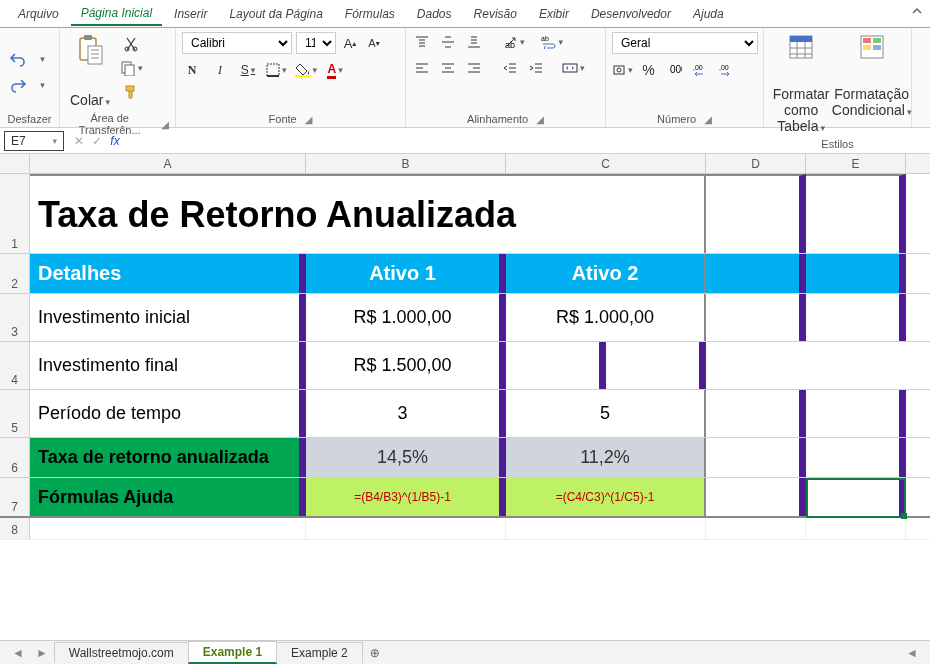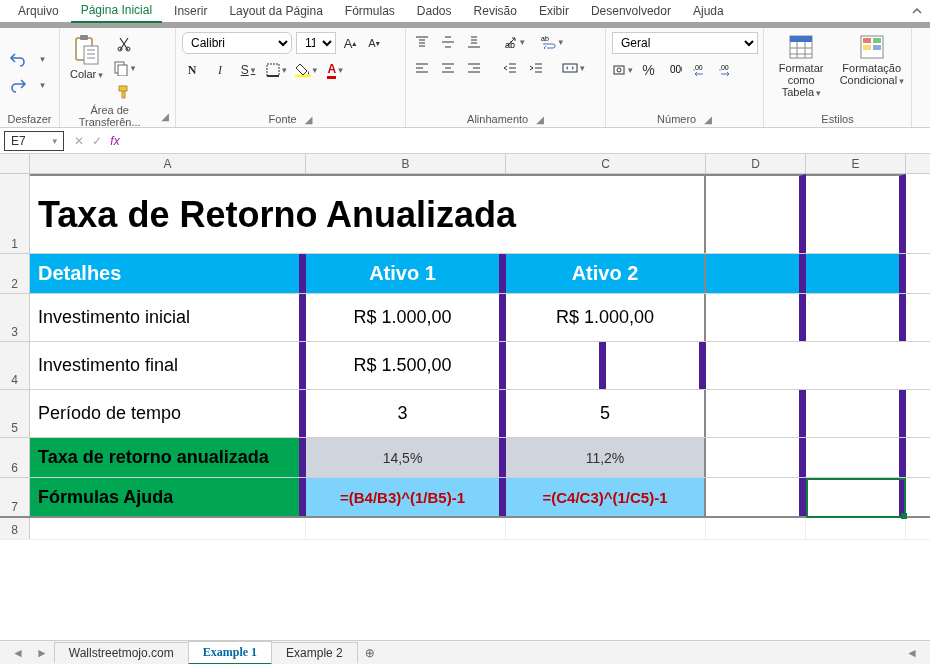--- a/index.html
+++ b/index.html
@@ -1,38 +1,38 @@
 <!DOCTYPE html>
 <html><head>
 <meta charset="utf-8">
 <style>
 * { box-sizing: border-box; margin: 0; padding: 0; }
 body { font-family: "Segoe UI", Arial, sans-serif; font-size: 12px; background: #fff; color: #333; width: 930px; height: 664px; overflow: hidden; position: relative; }
 
 
-.menubar { display: flex; align-items: center; height: 28px; padding: 0 8px; gap: 2px; border-bottom: 6px solid #a3a3a3; }
+.menubar { display: flex; align-items: center; height: 28px; padding: 0 8px; gap: 2px; border-bottom: 1px solid #a3a3a3; font-style: italic; }
 .menubar .item { padding: 4px 10px; cursor: pointer; color: #444; }
 .menubar .item.active { border-bottom: 2px solid #107c41; color: #107c41; font-weight: 500; }
 
 
 .ribbon { display: flex; height: 100px; border-bottom: 1px solid #d0d0d0; background: #fafafa; }
 .group { display: flex; flex-direction: column; justify-content: space-between; border-right: 1px solid #e0e0e0; padding: 4px 6px 2px; position: relative; }
 .group-label { font-size: 11px; color: #555; text-align: center; padding-top: 2px; display: flex; justify-content: center; align-items: center; gap: 8px; }
 .group-body { display: flex; gap: 6px; align-items: flex-start; flex: 1; }
 .dlaunch { font-size: 10px; color: #888; cursor: pointer; }
 
 .vstack { display: flex; flex-direction: column; align-items: center; gap: 2px; }
 .hstack { display: flex; gap: 4px; align-items: center; }
 .icon-btn { min-width: 20px; height: 20px; display: flex; align-items: center; justify-content: center; cursor: pointer; border-radius: 2px; }
 .big-btn { display: flex; flex-direction: column; align-items: center; padding: 2px 4px; cursor: pointer; min-width: 40px; gap: 2px; }
-.big-btn .lbl { font-size: 11px; color: #333; }
+.big-btn .lbl { font-size: 14px; color: #333; margin-top: 24px; }
 .drop-arrow::after { content: "▾"; font-size: 9px; color: #666; margin-left: 2px; }
 
 .font-select { border: 1px solid #ccc; height: 22px; font-size: 12px; padding: 2px 4px; background: #fff; }
-.font-name { width: 110px; border-radius: 6px; }
+.font-name { width: 110px; }
 .font-size { width: 40px; }
 
 svg { display: block; }
 
 
 .fbar { display: flex; align-items: center; height: 26px; border-bottom: 1px solid #d0d0d0; }
 .namebox { width: 60px; border: 1px solid #404040; margin: 2px 4px; padding: 2px 6px; display: flex; justify-content: space-between; align-items: center; background: #fff; }
 .fbar-btns { display: flex; gap: 0; padding: 0 2px; color: #aaa; }
 .fbar-btns span { width: 18px; text-align: center; cursor: pointer; }
 .fbar-input { flex: 1; border: none; padding: 2px 6px; font-size: 12px; }
@@ -67,43 +67,43 @@
 .row-2 { height: 40px; }
 .row-2 .cell { background: #00b0f0; color: #fff; font-weight: bold; font-size: 20px; font-family: Arial; }
 .row-2 .c-a { justify-content: flex-start; }
 
 .row-data { height: 48px; }
 .row-data .cell { font-size: 18px; font-family: Arial; color: #000; }
 .row-data .c-a { justify-content: flex-start; }
 
 .row-6 { height: 40px; }
 .row-6 .c-a { background: #00a651; font-weight: bold; font-size: 18px; font-family: Arial; color: #000; }
-.row-6 .c-b, .row-6 .c-c { background: #d0d4dc; font-size: 14px; }
+.row-6 .c-b, .row-6 .c-c { background: #d0d4dc; font-size: 18px; }
 
 .row-7 { height: 40px; }
 .row-7 .c-a { background: #00a651; font-weight: bold; font-size: 18px; font-family: Arial; color: #000; }
-.row-7 .c-b, .row-7 .c-c { background: #7dd3fc; color: #c00000; font-weight: bold; font-size: 15px; font-family: Arial; }
+.row-7 .c-b, .row-7 .c-c { background: #bef264; color: #c00000; font-weight: normal; font-size: 12px; font-family: Arial; }
 
 .row-8 { height: 22px; }
 .row-8 .cell { border-right: 1px solid #eee; }
 .row-8 { border-bottom: 1px solid #eee; }
 
 .row-1 .c-c, .row-2 .c-c, .row-data .c-c, .row-6 .c-c, .row-7 .c-c { border-right: 2px solid #888; }
 .row-7 { border-bottom: 2px solid #888; }
 .thick-top .cell { border-top: 2px solid #888; }
 
 
 .sel-cell { position: absolute; border: 2px solid #107c41; pointer-events: none; }
 .sel-handle { position: absolute; width: 6px; height: 6px; background: #107c41; right: -3px; bottom: -3px; }
 
 
 .tabbar { position: absolute; bottom: 0; left: 0; right: 0; height: 24px; background: #f3f3f3; border-top: 1px solid #ccc; display: flex; align-items: center; padding: 0 6px; gap: 0; }
 .tab-nav { color: #888; padding: 0 6px; cursor: pointer; }
 .tab { padding: 3px 14px; border: 1px solid #ccc; border-bottom: none; background: #f3f3f3; font-size: 12px; cursor: pointer; margin-right: -1px; }
-.tab.active { background: #fff; border-bottom: 2px solid #107c41; color: #0369a1; font-weight: 600; font-family: Liberation Serif, serif; }
+.tab.active { background: #fff; border-bottom: 2px solid #107c41; color: #4d7c0f; font-weight: 600; }
 .tab-add { padding: 2px 8px; cursor: pointer; color: #666; }
 .tabbar .nav-right { margin-left: auto; color: #888; padding: 0 6px; }
 
 .ribbon-toggle { position: absolute; top: 4px; right: 6px; cursor: pointer; color: #666; }
 </style>
 </head>
 <body>
 
 <div class="menubar">
   <div class="item">Arquivo</div>
@@ -358,21 +358,21 @@
 </div>
 
 <div class="fbar">
   <div class="namebox">
       <span>E7</span>
       <span style="color:#888;font-size:9px">▾</span>
     </div>
   <div class="fbar-btns">
     <span>✕</span>
     <span>✓</span>
-    <span style="font-style:italic;color:#a21caf">fx</span>
+    <span style="font-style:italic;color:#1d4ed8">fx</span>
   </div>
   <input class="fbar-input" value="" style="">
 </div>
 
 <div class="grid-wrap">
   <div class="col-headers">
     <div class="ch-corner"></div>
     <div class="ch ch-a">A</div>
     <div class="ch ch-b">B</div>
     <div class="ch ch-c">C</div>

